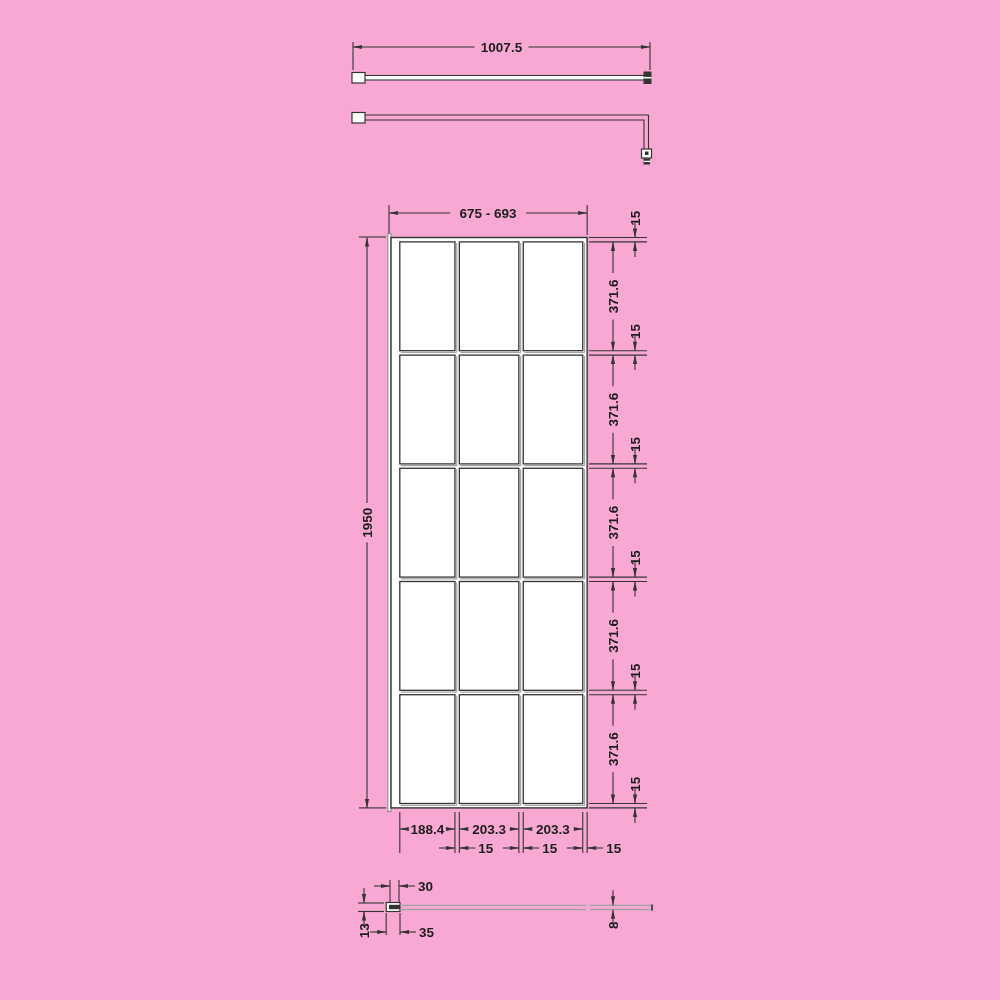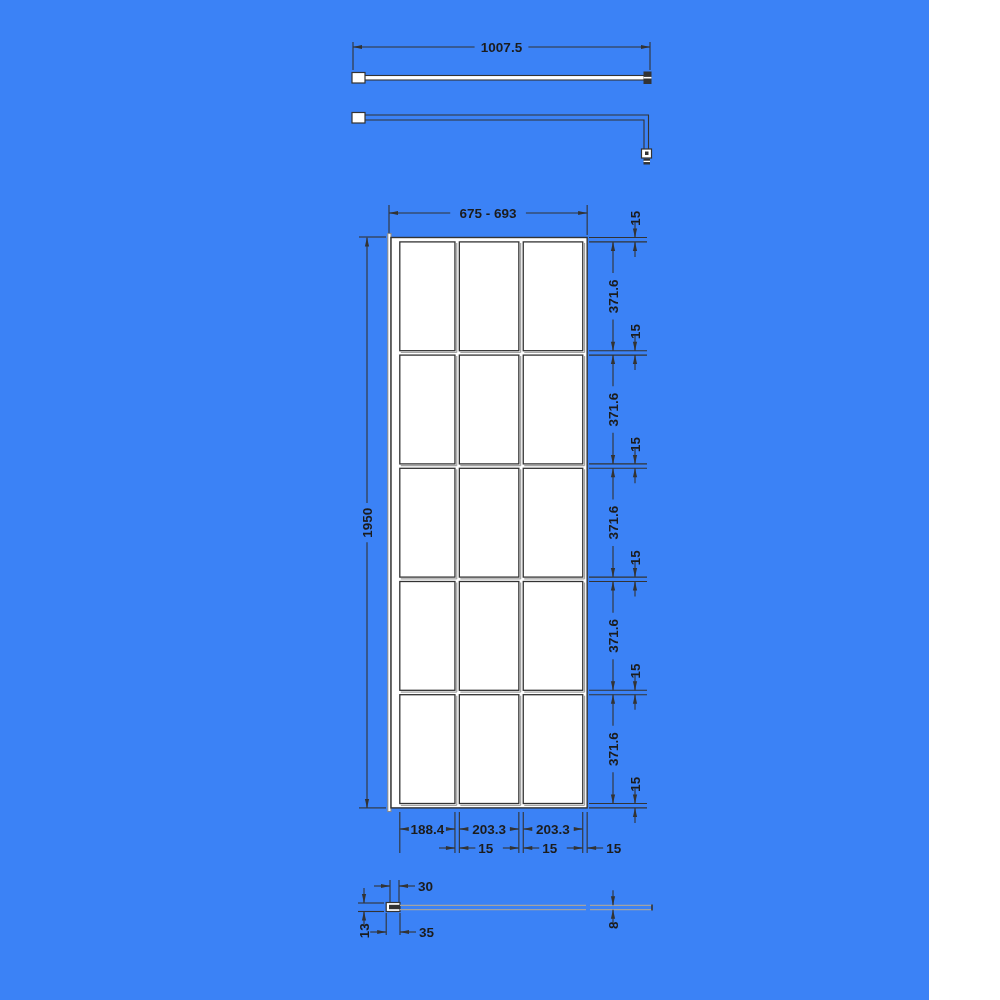--- a/index.html
+++ b/index.html
@@ -1,16 +1,16 @@
 <!DOCTYPE html>
 <html><head>
 <meta charset="utf-8">
 <style>
   html,body{margin:0;padding:0;background:#ffffff;}
-  .canvas{position:relative;width:929px;height:1000px;background:#3b82f6;overflow:hidden;}
+  .canvas{position:relative;width:1000px;height:1000px;background:#f9a8d4;overflow:hidden;}
   text.dim{font-family:"Liberation Sans",sans-serif;font-weight:700;font-size:13.5px;}
 </style>
 </head>
 <body>
 
 <div class="canvas">
   <svg id="drawing" width="1000" height="1000" viewBox="0 0 1000 1000">
       <g>
         <line x1="353" y1="42" x2="353" y2="70" stroke="#333333" stroke-width="1.1"></line>
         <line x1="650" y1="42" x2="650" y2="70" stroke="#333333" stroke-width="1.1"></line>

